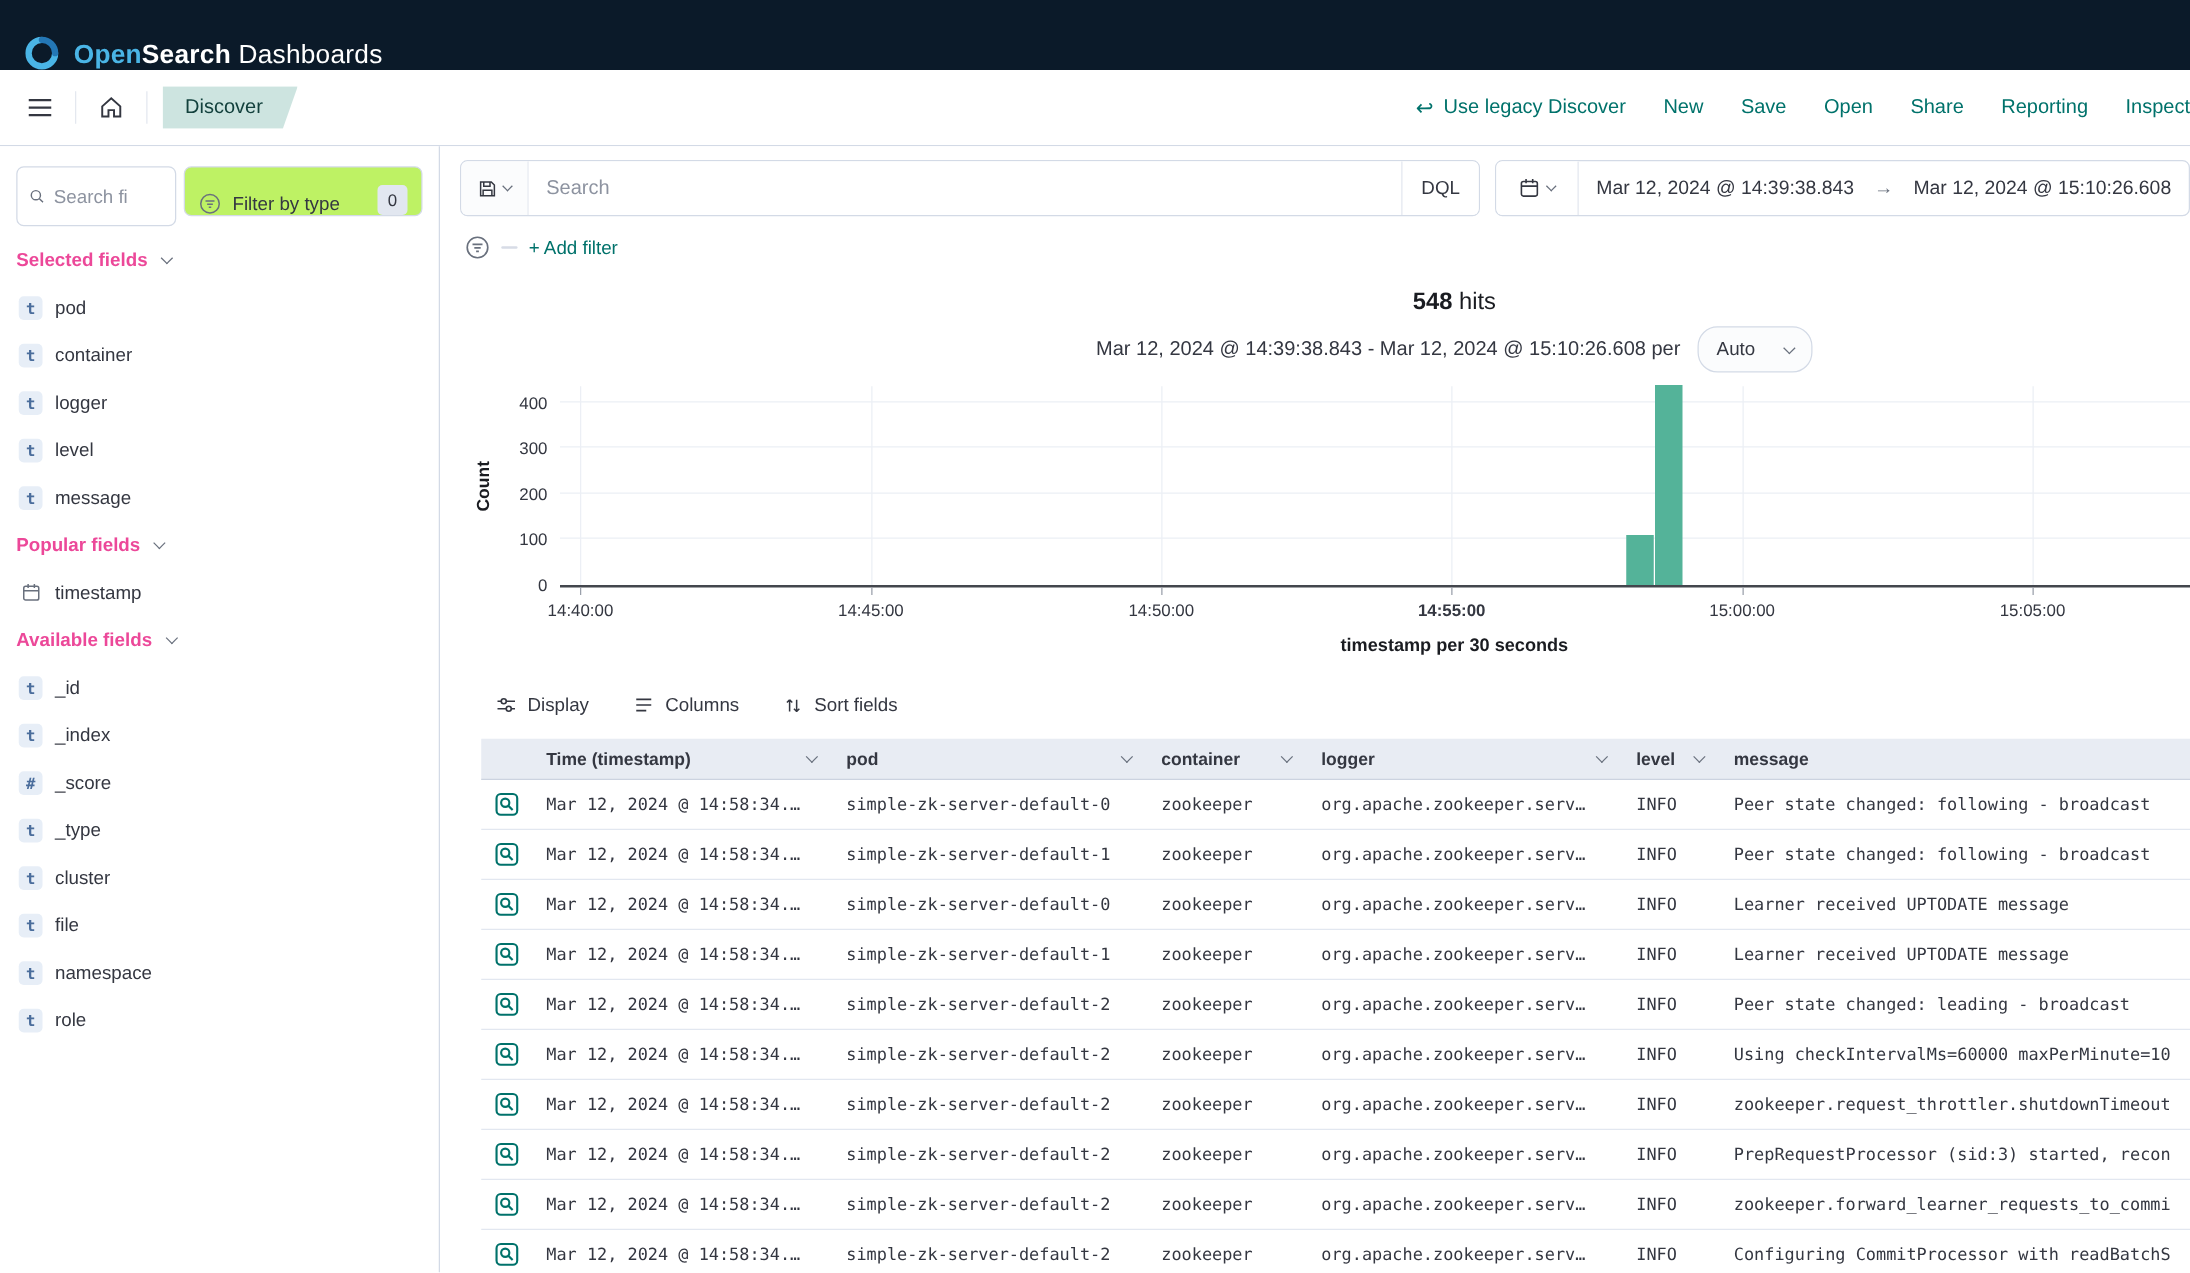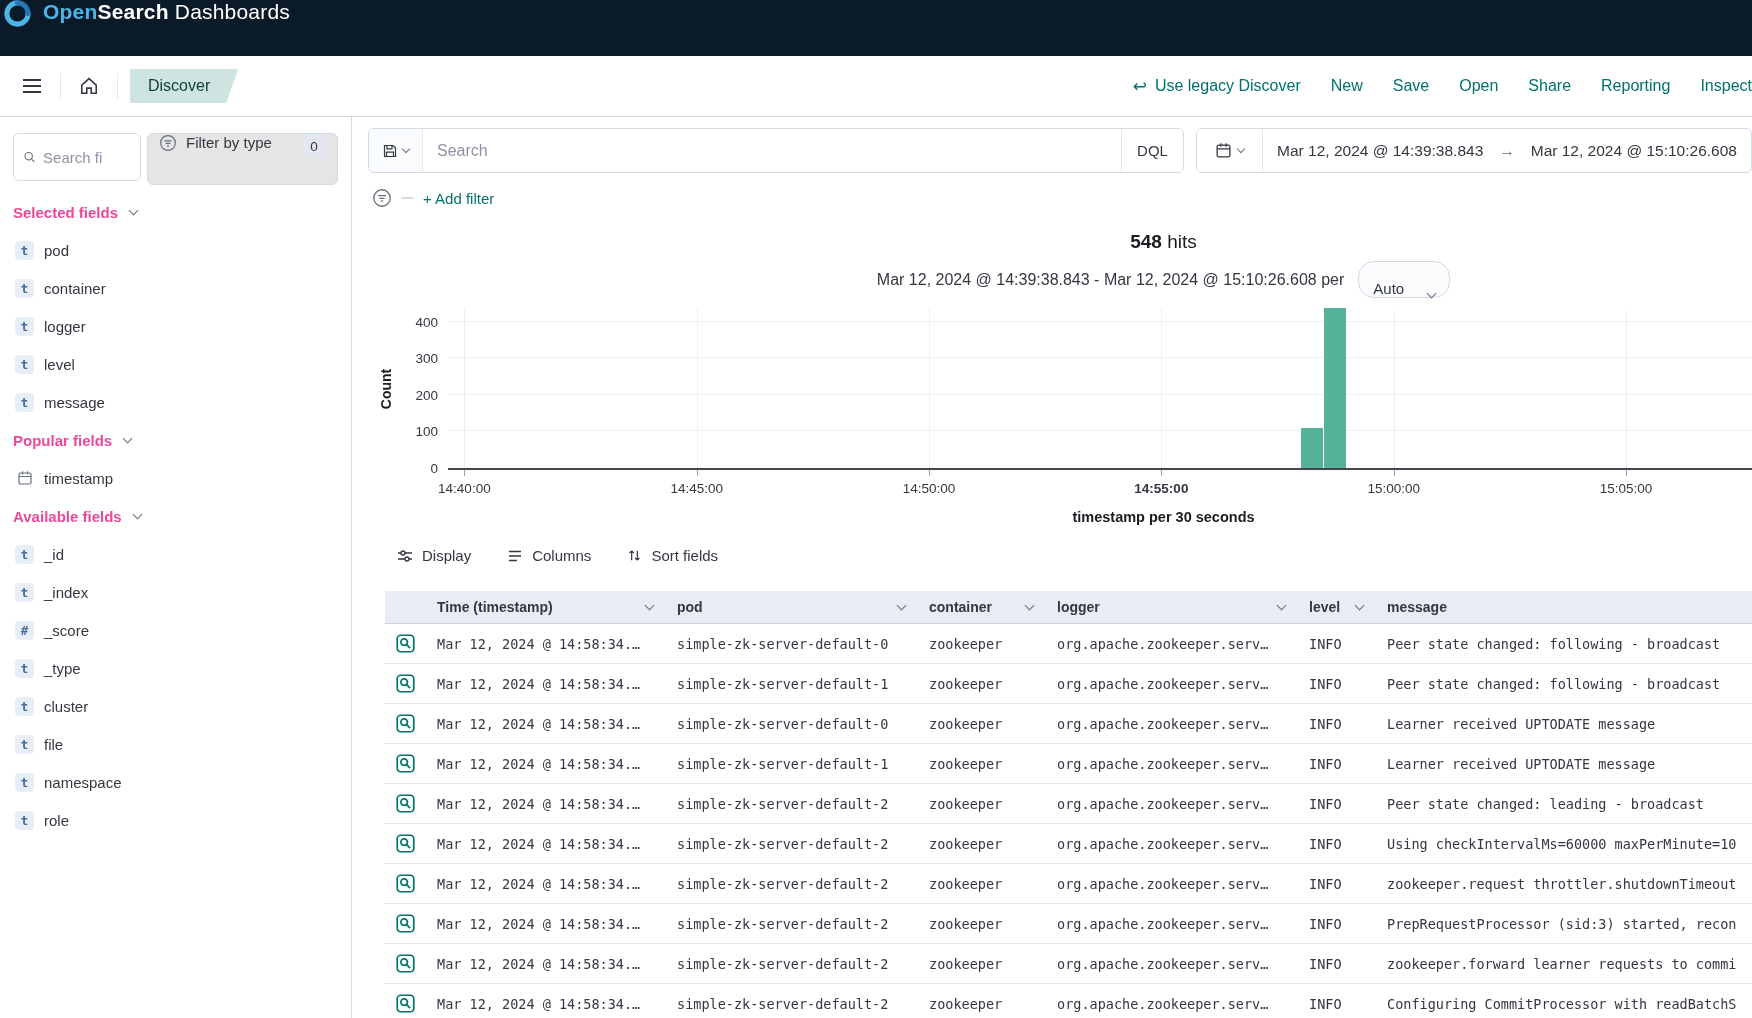--- a/index.html
+++ b/index.html
@@ -1,21 +1,21 @@
 <!DOCTYPE html>
 <html><head>
 <meta charset="utf-8">
 <style>
   *{margin:0;padding:0;box-sizing:border-box}
   html,body{width:1752px;height:1018px;overflow:hidden;background:#fff;color:#343741;font-family:"Liberation Sans",sans-serif}
   a{text-decoration:none}
   button{font-family:inherit}
 
   
-  .topbar{height:56px;background:#0b1a29;display:flex;align-items:flex-start;padding:0 4px;gap:12px}
+  .topbar{height:56px;background:#0b1a29;display:flex;align-items:flex-end;padding:0 20px;gap:12px}
   .brand{font-size:21px;letter-spacing:.2px;white-space:nowrap}
   .brand .b1{color:#4ab5e6;font-weight:700}
   .brand .b2{color:#fff;font-weight:700}
   .brand .b3{color:#fff;font-weight:400}
 
   
   .navbar{height:61px;border-bottom:1px solid #d3dae6;display:flex;align-items:center;padding-left:16px;background:#fff;overflow:hidden}
   .icon-btn{background:none;border:none;cursor:pointer;display:flex;align-items:center;justify-content:center;padding:6px}
   .nav-divider{width:1px;height:26px;background:#e4e8ef;margin:0 12px}
   .crumb{background:#cde4e0;color:#13413d;font-size:16px;padding:8px 28px 8px 18px;cursor:pointer;
@@ -31,22 +31,22 @@
 
   
   .ip-select{margin-top:126px;height:49px;border:1px solid #d3dae6;border-radius:6px;display:flex;align-items:center;
              justify-content:space-between;padding:0 16px;font-size:16px;background:#fff;cursor:pointer;
              box-shadow:0 1px 2px rgba(32,38,47,.06)}
   .side-controls{display:flex;gap:6px;margin-top:16px}
   .side-search{flex:0 0 128px;height:48px;border:1px solid #d3dae6;border-radius:6px;display:flex;align-items:center;
                padding:0 9px;gap:7px;background:#fff;overflow:hidden}
   .side-search input{border:none;outline:none;width:100%;font-size:15px;font-family:inherit;color:#343741}
   .side-search input::placeholder{color:#8d93a0}
-  .side-filter{flex:1;height:52px;border:1px solid #d3dae6;border-radius:6px;display:flex;align-items:flex-start;gap:9px;
-               padding:0 11px;font-size:15px;cursor:pointer;background:#e5e5e5}
+  .side-filter{flex:1;height:40px;border:1px solid #d3dae6;border-radius:6px;display:flex;align-items:flex-end;gap:9px;
+               padding:0 11px;font-size:15px;cursor:pointer;background:#bef264}
   .count-badge{margin-left:auto;background:#e2e7f0;border-radius:4px;min-width:24px;height:24px;display:flex;
                align-items:center;justify-content:center;font-size:13.5px;color:#343741}
   .sec-title{display:flex;align-items:center;gap:12px;height:38px;margin-top:0;font-size:15px;font-weight:700;
              cursor:pointer;color:#ec4899}
   #field-sections{margin-top:8px}
   .field-row{display:flex;align-items:center;gap:10px;height:38px;font-size:15px;padding-left:2px;cursor:pointer}
   .token{flex:none;width:19px;height:19px;border-radius:4px;background:#e7eef7;color:#4a6d9c;
          font:700 12.5px "DejaVu Sans Mono",monospace;display:inline-flex;align-items:center;justify-content:center}
   .f-ico{flex:none;display:inline-flex;width:19px;justify-content:center}
 
@@ -72,35 +72,35 @@
   
   .filterbar{display:flex;align-items:center;gap:9px;margin:14px 0 0 20px;height:22px}
   .fdash{width:13px;height:2px;background:#d7dce6;border-radius:1px}
   .addfilter{color:#00726b;font-size:15px;cursor:pointer}
 
   
   .chart-head{width:1431px;margin-left:96px;text-align:center;margin-top:22px}
   .hits{font-size:19px;color:#1a1c21}
   .hits-n{font-weight:700}
   .subtitle-row{margin-top:8px;display:flex;align-items:center;justify-content:center;gap:14px;font-size:16px}
-  .interval{height:37px;border:1px solid #d3dae6;border-radius:16px;background:#fbfcfd;display:flex;align-items:flex-end;
+  .interval{height:37px;border:1px solid #d3dae6;border-radius:16px;background:#fbfcfd;display:flex;align-items:center;
             gap:24px;padding:0 14px;font-size:15px;cursor:pointer}
   .chart-region{position:relative;height:190px;margin-top:11px}
   .plot{position:absolute;left:96px;top:0;width:1431px;height:161px;border-bottom:2px solid #43464d}
   .grid-h{position:absolute;left:0;width:100%;height:1px;background:#eceff5}
   .grid-v{position:absolute;top:0;bottom:0;width:1px;background:#eceff5}
   .bar{position:absolute;bottom:0}
   .ytick{position:absolute;left:34px;width:52px;text-align:right;font-size:13.5px;color:#343741}
   .xtick{position:absolute;top:172px;width:90px;text-align:center;font-size:13.5px;color:#343741}
   .tickmark{position:absolute;top:161px;width:1px;height:6px;background:#9aa0ab}
   .ylab{position:absolute;left:14px;top:72px;font-weight:700;font-size:14px;color:#1a1c21;transform:rotate(-90deg)}
   .xlab{width:1431px;margin-left:96px;text-align:center;font-weight:700;font-size:14.5px;color:#1a1c21;margin-top:10px}
 
   
-  .table-toolbar{display:flex;align-items:flex-start;gap:36px;margin:22px 0 0 45px;height:34px}
+  .table-toolbar{display:flex;align-items:center;gap:36px;margin:22px 0 0 45px;height:34px}
   .tt-btn{display:flex;align-items:center;gap:9px;font-size:15px;background:none;border:none;cursor:pointer;color:#343741}
   .dtable{width:1630px;margin-left:33px;margin-top:10px}
   .thead,.trow{display:grid;grid-template-columns:40px 240px 252px 128px 252px 78px 640px}
   .thead{background:#e8ecf3;height:33px;border-bottom:1px solid #ccd3e0}
   .th{display:flex;align-items:center;justify-content:space-between;padding:0 12px;font-size:14px;font-weight:700;cursor:pointer}
   .trow{height:40px;border-bottom:1px solid #e2e7f0;align-items:center}
   .td{font-family:"DejaVu Sans Mono",monospace;font-size:13.5px;white-space:nowrap;overflow:hidden;padding:0 12px;color:#343741}
   .td-expand{display:flex;align-items:center;justify-content:center}
   .expand-btn{background:none;border:none;cursor:pointer;display:flex}
 </style>

